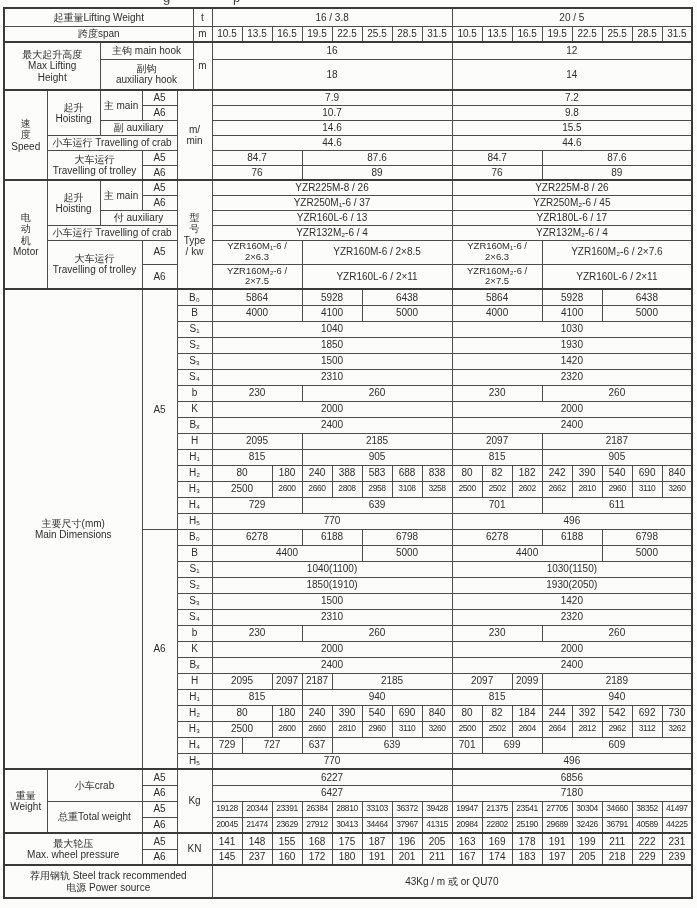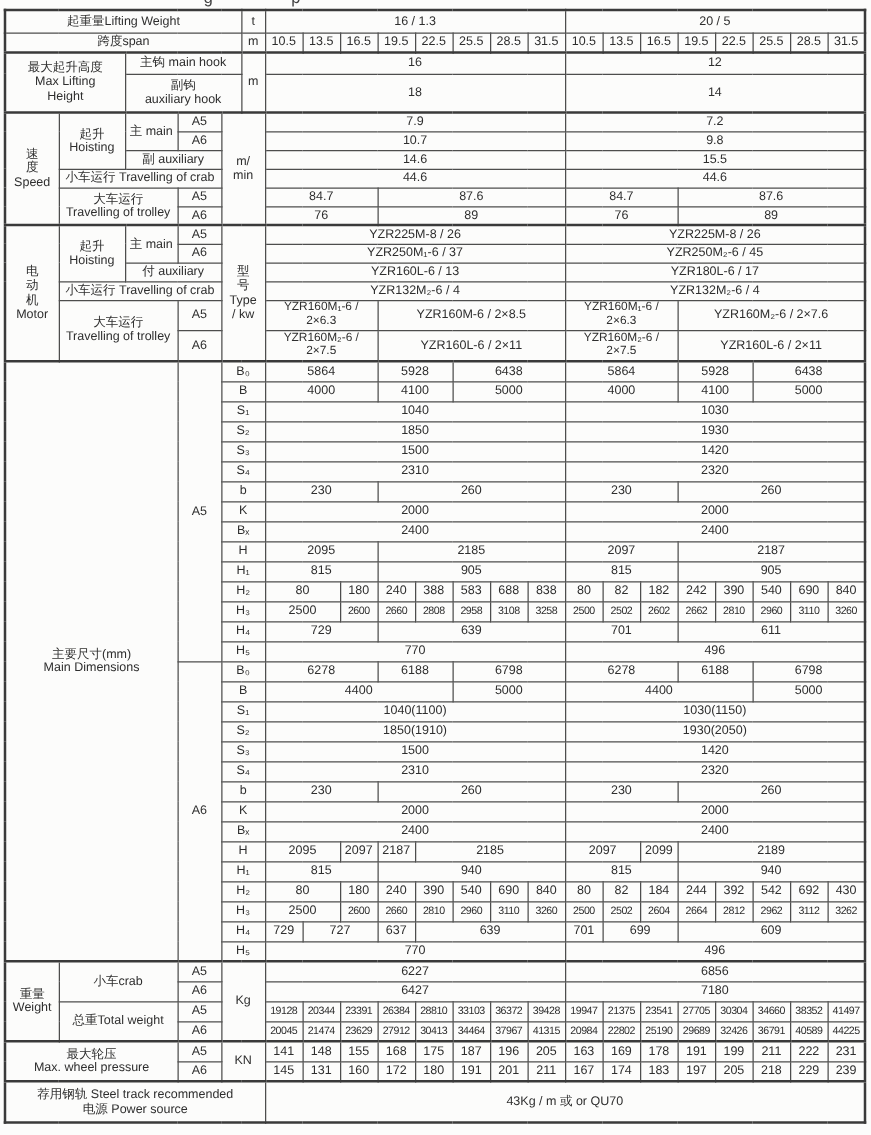--- a/index.html
+++ b/index.html
@@ -61,21 +61,21 @@
       <col style="width:30px">
     <col style="width:30px">
       <col style="width:30px">
       <col style="width:30px">
       <col style="width:30px">
   </colgroup>
   <tbody id="tb">
       <tr style="height: 18px;">
         <td colspan="5" class="lbl">起重量Lifting Weight</td>
         <td>t</td>
-        <td colspan="8">16 / 1.3</td>
+        <td colspan="8">16 / 3.8</td>
         <td colspan="8">20 / 5</td>
       </tr>
       <tr style="height: 16px;">
         <td colspan="5" class="lbl">跨度span</td>
         <td>m</td>
         <td>10.5</td>
         <td>13.5</td>
         <td>16.5</td>
         <td>19.5</td>
         <td>22.5</td>
@@ -401,21 +401,21 @@
         <td>540</td>
         <td>690</td>
         <td>840</td>
         <td>80</td>
         <td>82</td>
         <td>184</td>
         <td>244</td>
         <td>392</td>
         <td>542</td>
         <td>692</td>
-        <td>430</td>
+        <td>730</td>
       </tr>
       <tr style="height: 16px;">
         <td colspan="2">H₃</td>
         <td colspan="2">2500</td>
         <td class="sm">2600</td>
         <td class="sm">2660</td>
         <td class="sm">2810</td>
         <td class="sm">2960</td>
         <td class="sm">3110</td>
         <td class="sm">3260</td>
@@ -514,21 +514,21 @@
         <td>178</td>
         <td>191</td>
         <td>199</td>
         <td>211</td>
         <td>222</td>
         <td>231</td>
       </tr>
       <tr style="height: 16px;">
         <td>A6</td>
         <td>145</td>
-        <td>131</td>
+        <td>237</td>
         <td>160</td>
         <td>172</td>
         <td>180</td>
         <td>191</td>
         <td>201</td>
         <td>211</td>
         <td>167</td>
         <td>174</td>
         <td>183</td>
         <td>197</td>

